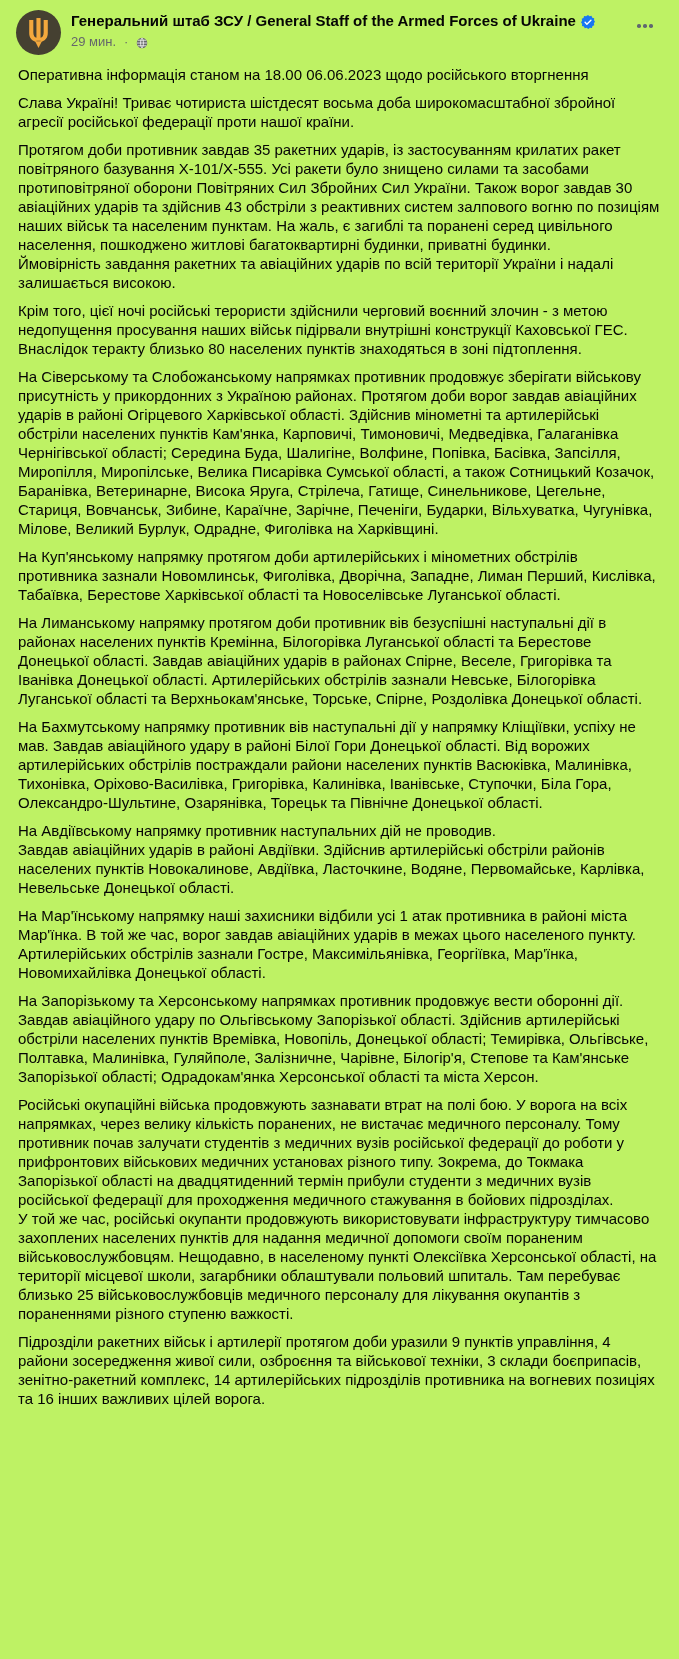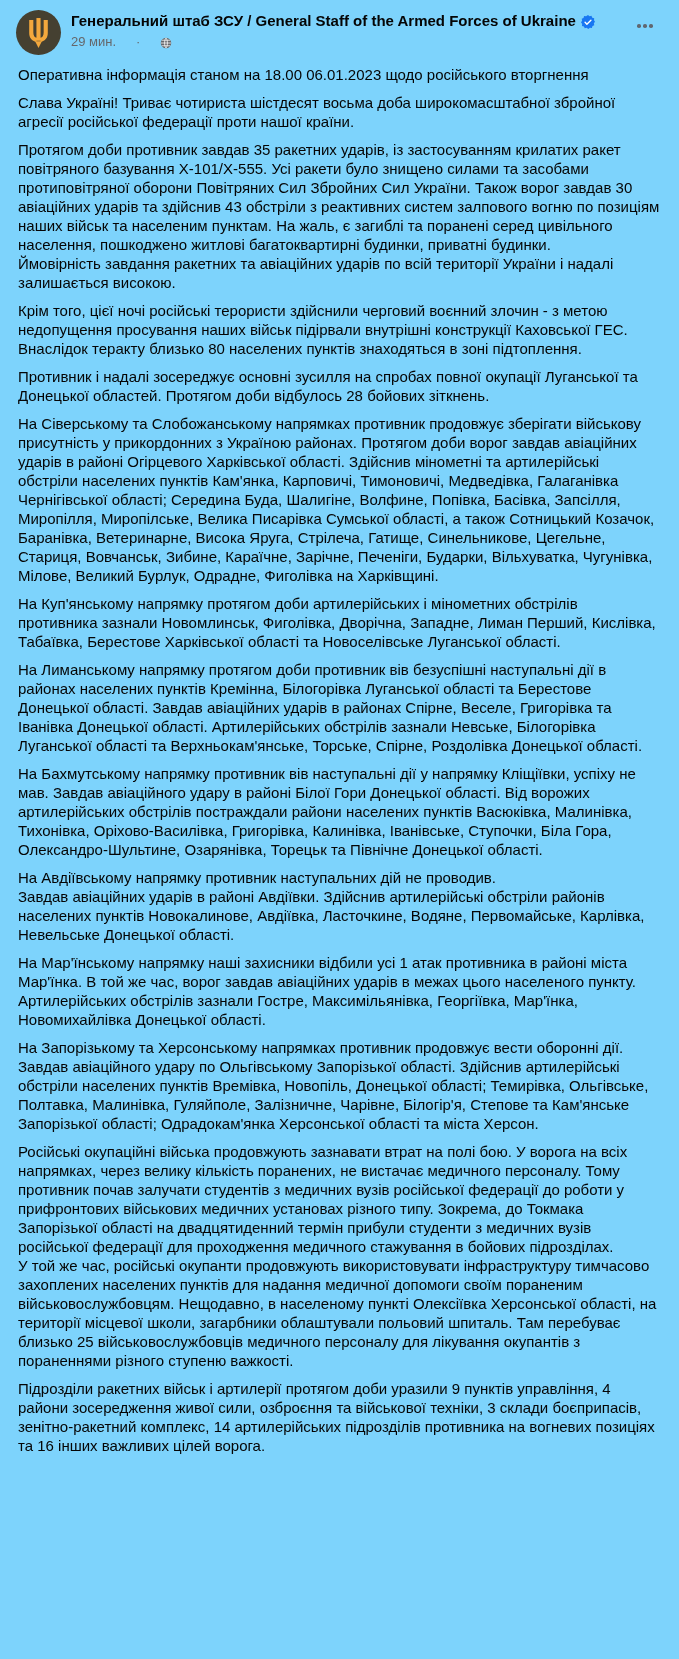--- a/index.html
+++ b/index.html
@@ -10,21 +10,21 @@
   body {
     width: 679px;
     height: 1659px;
     overflow: hidden;
     font-family: "Liberation Sans", "DejaVu Sans", sans-serif;
     -webkit-font-smoothing: antialiased;
   }
   .post-card {
     width: 679px;
     min-height: 1659px;
-    background: #7dd3fc;
+    background: #bef264;
     box-sizing: border-box;
   }
   .post-header {
     position: relative;
     display: flex;
     align-items: flex-start;
     padding: 10px 16px 4px 16px;
   }
   .avatar {
     flex: none;
@@ -59,21 +59,21 @@
   .verified-badge {
     flex: none;
     width: 14px;
     height: 14px;
     display: inline-flex;
     margin-top: 1px;
   }
   .meta-row {
     display: flex;
     align-items: center;
-    gap: 20px;
+    gap: 8px;
     margin-top: 3px;
     font-size: 13px;
     line-height: 16px;
     color: #65676b;
   }
   .meta-row .timestamp { cursor: pointer; }
   .meta-row .sep { color: #65676b; }
   .globe-wrap {
     display: inline-flex;
     margin-top: 1px;
@@ -155,26 +155,25 @@
 
     <div class="more-btn" title="">
       <i></i>
         <i></i>
         <i></i>
     </div>
 
   </div>
 
   <div class="post-body">
-      <p class="post-paragraph">Оперативна інформація станом на 18.00 06.01.2023 щодо російського вторгнення</p>
+      <p class="post-paragraph">Оперативна інформація станом на 18.00 06.06.2023 щодо російського вторгнення</p>
       <p class="post-paragraph">Слава Україні! Триває чотириста шістдесят восьма доба широкомасштабної збройної агресії російської федерації проти нашої країни.</p>
       <p class="post-paragraph">Протягом доби противник завдав 35 ракетних ударів, із застосуванням крилатих ракет повітряного базування Х-101/Х-555. Усі ракети було знищено силами та засобами протиповітряної оборони Повітряних Сил Збройних Сил України. Також ворог завдав 30 авіаційних ударів та здійснив 43 обстріли з реактивних систем залпового вогню по позиціям наших військ та населеним пунктам. На жаль, є загиблі та поранені серед цивільного населення, пошкоджено житлові багатоквартирні будинки, приватні будинки.
 Ймовірність завдання ракетних та авіаційних ударів по всій території України і надалі залишається високою.</p>
       <p class="post-paragraph">Крім того, цієї ночі російські терористи здійснили черговий воєнний злочин - з метою недопущення просування наших військ підірвали внутрішні конструкції Каховської ГЕС. Внаслідок теракту близько 80 населених пунктів знаходяться в зоні підтоплення.</p>
-      <p class="post-paragraph">Противник і надалі зосереджує основні зусилля на спробах повної окупації Луганської та Донецької областей. Протягом доби відбулось 28 бойових зіткнень.</p>
       <p class="post-paragraph">На Сіверському та Слобожанському напрямках противник продовжує зберігати військову присутність у прикордонних з Україною районах. Протягом доби ворог завдав авіаційних ударів в районі Огірцевого Харківської області. Здійснив мінометні та артилерійські обстріли населених пунктів Кам'янка, Карповичі, Тимоновичі, Медведівка, Галаганівка Чернігівської області; Середина Буда, Шалигіне, Волфине, Попівка, Басівка, Запсілля, Миропілля, Миропілське, Велика Писарівка Сумської області, а також Сотницький Козачок, Баранівка, Ветеринарне, Висока Яруга, Стрілеча, Гатище, Синельникове, Цегельне, Стариця, Вовчанськ, Зибине, Караїчне, Зарічне, Печеніги, Бударки, Вільхуватка, Чугунівка, Мілове, Великий Бурлук, Одрадне, Фиголівка на Харківщині.</p>
       <p class="post-paragraph">На Куп'янському напрямку протягом доби артилерійських і мінометних обстрілів противника зазнали Новомлинськ, Фиголівка, Дворічна, Западне, Лиман Перший, Кислівка, Табаївка, Берестове Харківської області та Новоселівське Луганської області.</p>
       <p class="post-paragraph">На Лиманському напрямку протягом доби противник вів безуспішні наступальні дії в районах населених пунктів Кремінна, Білогорівка Луганської області та Берестове Донецької області. Завдав авіаційних ударів в районах Спірне, Веселе, Григорівка та Іванівка Донецької області. Артилерійських обстрілів зазнали Невське, Білогорівка Луганської області та Верхньокам'янське, Торське, Спірне, Роздолівка Донецької області.</p>
       <p class="post-paragraph">На Бахмутському напрямку противник вів наступальні дії у напрямку Кліщіївки, успіху не мав. Завдав авіаційного удару в районі Білої Гори Донецької області. Від ворожих артилерійських обстрілів постраждали райони населених пунктів Васюківка, Малинівка, Тихонівка, Оріхово-Василівка, Григорівка, Калинівка, Іванівське, Ступочки, Біла Гора, Олександро-Шультине, Озарянівка, Торецьк та Північне Донецької області.</p>
       <p class="post-paragraph">На Авдіївському напрямку противник наступальних дій не проводив.
 Завдав авіаційних ударів в районі Авдіївки. Здійснив артилерійські обстріли районів населених пунктів Новокалинове, Авдіївка, Ласточкине, Водяне, Первомайське, Карлівка, Невельське Донецької області.</p>
       <p class="post-paragraph">На Мар'їнському напрямку наші захисники відбили усі 1 атак противника в районі міста Мар'їнка. В той же час, ворог завдав авіаційних ударів в межах цього населеного пункту. Артилерійських обстрілів зазнали Гостре, Максимільянівка, Георгіївка, Мар'їнка, Новомихайлівка Донецької області.</p>
       <p class="post-paragraph">На Запорізькому та Херсонському напрямках противник продовжує вести оборонні дії. Завдав авіаційного удару по Ольгівському Запорізької області. Здійснив артилерійські обстріли населених пунктів Времівка, Новопіль, Донецької області; Темирівка, Ольгівське, Полтавка, Малинівка, Гуляйполе, Залізничне, Чарівне, Білогір'я, Степове та Кам'янське Запорізької області; Одрадокам'янка Херсонської області та міста Херсон.</p>
       <p class="post-paragraph">Російські окупаційні війська продовжують зазнавати втрат на полі бою. У ворога на всіх напрямках, через велику кількість поранених, не вистачає медичного персоналу. Тому противник почав залучати студентів з медичних вузів російської федерації до роботи у прифронтових військових медичних установах різного типу. Зокрема, до Токмака Запорізької області на двадцятиденний термін прибули студенти з медичних вузів російської федерації для проходження медичного стажування в бойових підрозділах.
 У той же час, російські окупанти продовжують використовувати інфраструктуру тимчасово захоплених населених пунктів для надання медичної допомоги своїм пораненим військовослужбовцям. Нещодавно, в населеному пункті Олексіївка Херсонської області, на території місцевої школи, загарбники облаштували польовий шпиталь. Там перебуває близько 25 військовослужбовців медичного персоналу для лікування окупантів з пораненнями різного ступеню важкості.</p>

